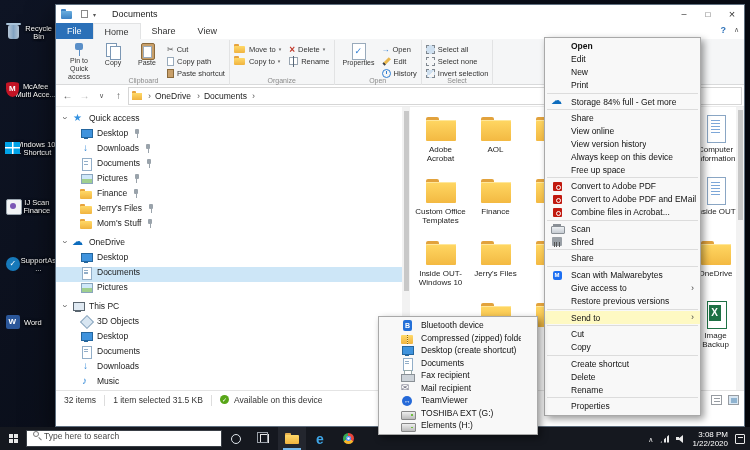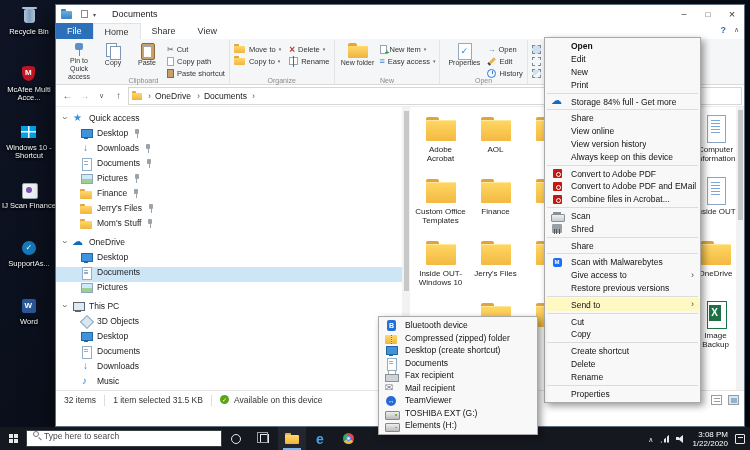--- a/index.html
+++ b/index.html
@@ -2,21 +2,21 @@
 <html><head>
 <meta charset="utf-8">
 <style>
 *{box-sizing:border-box;margin:0;padding:0}
 html,body{width:750px;height:450px;background:#000}
 body{font-family:"Liberation Sans","DejaVu Sans",sans-serif;font-size:9px;color:#1a1a1a}
 .screen{position:relative;width:750px;height:450px;background:linear-gradient(135deg,#0e1424,#05070d);overflow:hidden}
 
 
 .dicons{position:absolute;left:2px;top:2px;width:54px;z-index:1}
-.dicon{height:58px;display:flex;flex-direction:column;align-items:center;padding-top:4px}
+.dicon{height:58px;display:flex;flex-direction:row;align-items:center;padding-top:4px}
 .dico{width:22px;height:20px;position:relative;margin-bottom:2px}
 .dlabel{font-size:7.5px;line-height:8px;color:#fff;text-align:center;text-shadow:0 1px 2px #000,0 0 3px #000;word-break:break-word}
 .dicon[data-icon="recycle-bin"] .dico::after{content:"";position:absolute;left:6px;top:3px;width:11px;height:14px;background:linear-gradient(90deg,#c7d9ea,#8fb3d4 50%,#c7d9ea);border-radius:2px 2px 3px 3px;opacity:.9}
 .dicon[data-icon="recycle-bin"] .dico::before{content:"";position:absolute;left:4px;top:1px;width:15px;height:2px;background:#a9c3da;border-radius:1px}
 .dicon[data-icon="mcafee"] .dico::before{content:"";position:absolute;left:4px;top:2px;width:13px;height:15px;background:#c41425;border-radius:6px 6px 7px 7px/2px 2px 9px 9px}
 .dicon[data-icon="mcafee"] .dico::after{content:"M";position:absolute;left:7px;top:4px;color:#fff;font-size:8px;font-weight:bold}
 .dicon[data-icon="windows"] .dico::before{content:"";position:absolute;left:3px;top:4px;width:15px;height:12px;background:#00a3e8}
 .dicon[data-icon="windows"] .dico::after{content:"";position:absolute;left:3px;top:4px;width:15px;height:12px;background:linear-gradient(#fff,#fff) 6.5px 0 no-repeat,linear-gradient(#fff,#fff) 0 5.2px no-repeat;background-size:1.5px 100%,100% 1.5px}
 .dicon[data-icon="scan-utility"] .dico::before{content:"";position:absolute;left:4px;top:3px;width:14px;height:14px;background:#f2f4f6;border:1px solid #99a4ae;border-radius:2px}
 .dicon[data-icon="scan-utility"] .dico::after{content:"";position:absolute;left:8px;top:7px;width:6px;height:6px;background:#7b57b5;border-radius:50%}
@@ -197,21 +197,21 @@
 .avail-ic::before{content:"";position:absolute;left:0;top:0;width:9px;height:9px;background:#58a618;border-radius:50%}
 .avail-ic::after{content:"✓";position:absolute;left:2px;top:0.5px;color:#fff;font-size:6px}
 .viewbtns{position:absolute;right:5px;display:flex;gap:6px}
 .vb{width:11px;height:10px;border:1px solid #979ca2;position:relative}
 .vb.list::before{content:"";position:absolute;inset:1.5px;background:repeating-linear-gradient(to bottom,#979ca2 0 1px,transparent 1px 3px)}
 .vb.thumbs{background:#d9e7f3}
 .vb.thumbs::before{content:"";position:absolute;inset:1.5px;background:linear-gradient(#8fb3d0,#8fb3d0) 0 0/4px 3px no-repeat,linear-gradient(#8fb3d0,#8fb3d0) 100% 0/4px 3px no-repeat,linear-gradient(#8fb3d0,#8fb3d0) 0 100%/4px 3px no-repeat,linear-gradient(#8fb3d0,#8fb3d0) 100% 100%/4px 3px no-repeat}
 
 
 .cmenu{position:absolute;left:544px;top:37px;width:157px;background:#f8f8f8;border:1px solid #a9a9a9;box-shadow:3px 3px 7px rgba(0,0,0,.4);padding:2px 0;z-index:60}
-.smenu{position:absolute;left:378px;top:316px;width:160px;background:#f8f8f8;border:1px solid #a9a9a9;box-shadow:3px 3px 7px rgba(0,0,0,.4);padding:2px 0;z-index:61}
+.smenu{position:absolute;left:378px;top:316px;width:160px;background:#f8f8f8;border:1px solid #a9a9a9;box-shadow:3px 3px 7px rgba(0,0,0,.4);padding:2px 16px;z-index:61}
 .mi{height:12.8px;display:flex;align-items:center;position:relative;padding-left:26px;font-size:8.5px;color:#111}
 .smenu .mi{height:12.5px}
 .mi.bold .mlabel{font-weight:bold}
 .mi.selected{background:#fef9c3}
 .mi.sep{height:1px;background:#dcdcdc;margin:1.5px 2px;padding:0}
 .mi .ic{position:absolute;left:6px;top:1px}
 .mlabel{white-space:nowrap;overflow:hidden}
 .marrow{display:none}
 .mi.arrow .marrow{display:block;position:absolute;right:6px;top:1px;font-size:9px;color:#444}
 .marrow::before{content:"›"}
@@ -378,43 +378,20 @@
               </div>
             <div class="rsmall">
                 <span class="ren-ic"></span>
                 <span data-bind="explorer.ribbon.organize.rename">Rename</span>
               </div>
           </div>
         </div>
         <div class="rgname" data-bind="explorer.ribbon.organize.group">Organize</div>
       </div>
 
-      <div class="rgroup">
-        <div class="rrow">
-          <div class="rbig" style="width:38px">
-            <span class="bic">
-                <span class="nf-big"></span>
-              </span>
-            <span class="rlbl" data-bind="explorer.ribbon.new_group.new_folder">New folder</span>
-          </div>
-          <div class="rcol">
-            <div class="rsmall">
-                <span class="ni-ic"></span>
-                <span data-bind="explorer.ribbon.new_group.new_item">New item</span>
-                <span class="caret"></span>
-              </div>
-            <div class="rsmall">
-                <span class="ea-ic"></span>
-                <span data-bind="explorer.ribbon.new_group.easy_access">Easy access</span>
-                <span class="caret"></span>
-              </div>
-          </div>
-        </div>
-        <div class="rgname" data-bind="explorer.ribbon.new_group.group">New</div>
-      </div>
 
       <div class="rgroup">
         <div class="rrow">
           <div class="rbig" style="width:40px">
             <span class="bic">
                 <span class="props-big"></span>
               </span>
             <span class="rlbl" data-bind="explorer.ribbon.open_group.properties">Properties</span>
           </div>
           <div class="rcol">
@@ -762,20 +739,25 @@
       <div class="mi">
       <span class="ic"></span>
       <span class="mlabel" data-bind-item="label">View version history</span>
 
     </div>
       <div class="mi">
       <span class="ic"></span>
       <span class="mlabel" data-bind-item="label">Always keep on this device</span>
 
     </div>
+      <div class="mi">
+      <span class="ic"></span>
+      <span class="mlabel" data-bind-item="label">Free up space</span>
+
+    </div>
       <div class="mi sep">
       
       
       
     </div>
       <div class="mi" data-icon="acrobat">
       <span class="ic"></span>
       <span class="mlabel" data-bind-item="label">Convert to Adobe PDF</span>
 
     </div>

